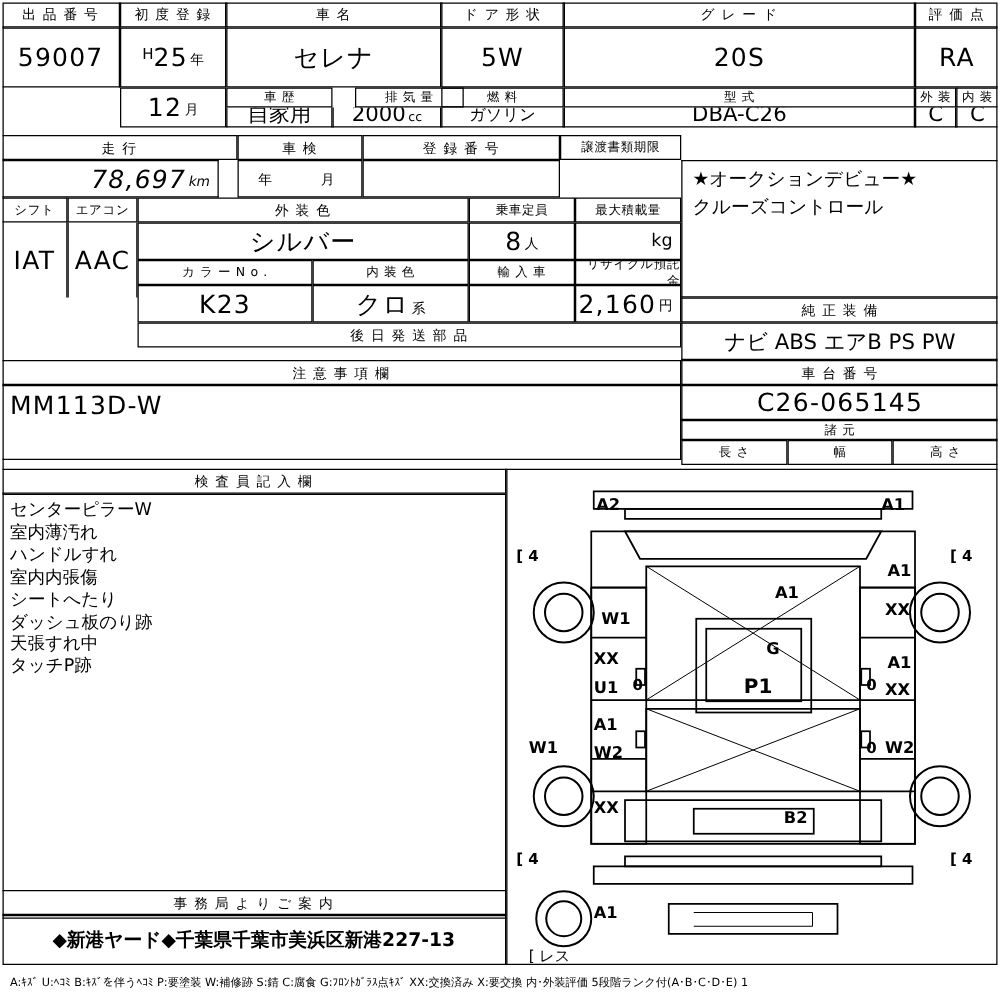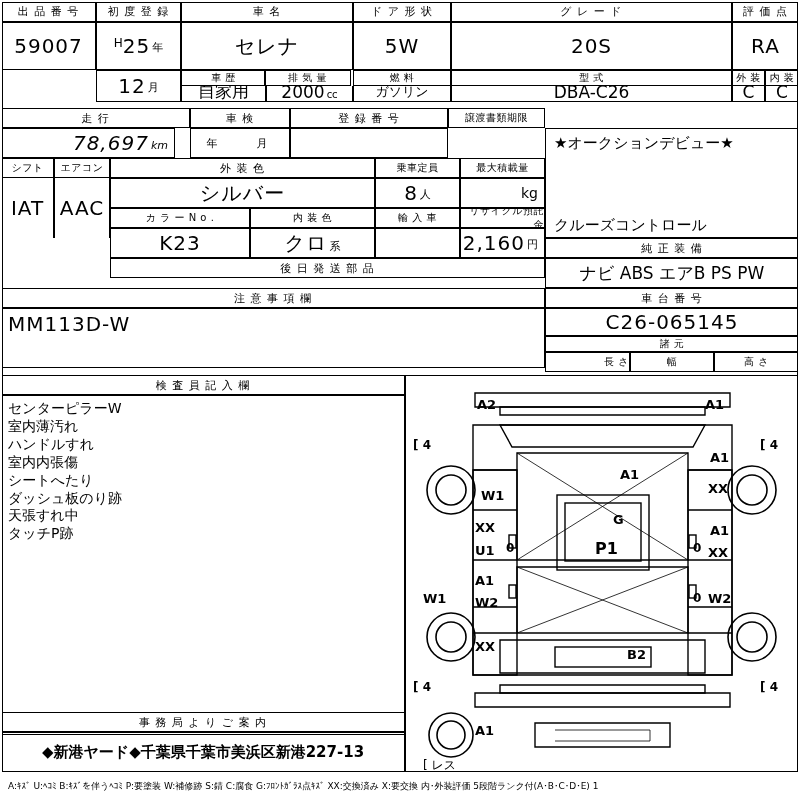--- a/index.html
+++ b/index.html
@@ -93,21 +93,21 @@
     </div>
   </div>
 
   <div class="cell" style="left:181px;top:70px;width:85px;height:16px;">
     <span class="lbl-sm">車 歴</span>
   </div>
   <div class="cell" style="left:181px;top:86px;width:85px;height:16px;border-top:none;">
     <span class="val-md" style="position:relative;top:-2px;">自家用</span>
   </div>
 
-  <div class="cell" style="left:264px;top:70px;width:87px;height:16px;">
+  <div class="cell" style="left:284px;top:70px;width:87px;height:16px;">
     <span class="lbl-sm">排 気 量</span>
   </div>
   <div class="cell" style="left:266px;top:86px;width:87px;height:16px;border-top:none;">
     <div class="inline" style="position:relative;top:-2px;">
       <span class="val-md">2000</span>
       <span style="font-size:10px;margin-left:2px;">cc</span>
     </div>
   </div>
 
   <div class="cell" style="left:353px;top:70px;width:98px;height:16px;">
@@ -160,21 +160,21 @@
 
   <div class="cell" style="left:290px;top:108px;width:158px;height:20px;">
     <span class="lbl">登 録 番 号</span>
   </div>
   <div class="cell" style="left:290px;top:128px;width:158px;height:30px;"></div>
 
   <div class="cell" style="left:448px;top:108px;width:97px;height:20px;">
     <span class="lbl-sm">譲渡書類期限</span>
   </div>
 
-  <div class="cell col" style="left:545px;top:128px;width:253px;height:110px;border-right:none;align-items:flex-start;justify-content:space-between;padding-top:4px;">
+  <div class="cell col" style="left:545px;top:128px;width:253px;height:110px;border-right:none;align-items:flex-start;justify-content:flex-start;padding-top:4px;">
     <span class="sp-line">★オークションデビュー★</span>
     <span class="sp-line">クルーズコントロール</span>
   </div>
 
   <div class="cell" style="left:2px;top:158px;width:52px;height:20px;border-left:none;">
     <span class="lbl-sm">シフト</span>
   </div>
   <div class="cell" style="left:54px;top:158px;width:56px;height:20px;">
     <span class="lbl-sm">エアコン</span>
   </div>
@@ -261,21 +261,21 @@
 
   <div class="cell" style="left:545px;top:288px;width:253px;height:20px;border-right:none;">
     <span class="lbl">車 台 番 号</span>
   </div>
   <div class="cell" style="left:545px;top:308px;width:253px;height:28px;border-right:none;">
     <span class="val-lg">C26-065145</span>
   </div>
   <div class="cell" style="left:545px;top:336px;width:253px;height:16px;border-right:none;">
     <span class="lbl-sm">諸 元</span>
   </div>
-  <div class="cell" style="left:545px;top:352px;width:85px;height:20px;justify-content:flex-end;">
+  <div class="cell" style="left:545px;top:352px;width:85px;height:20px;">
     <span class="lbl-sm">長 さ</span>
   </div>
   <div class="cell" style="left:630px;top:352px;width:84px;height:20px;">
     <span class="lbl-sm">幅</span>
   </div>
   <div class="cell" style="left:714px;top:352px;width:84px;height:20px;border-right:none;">
     <span class="lbl-sm">高 さ</span>
   </div>
 
   <div class="cell" style="left:2px;top:375px;width:403px;height:20px;border-left:none;">

